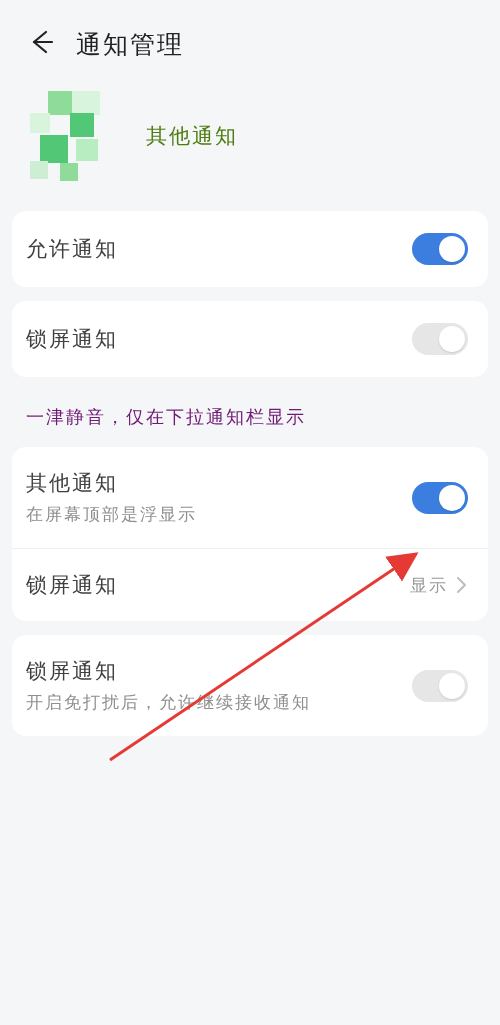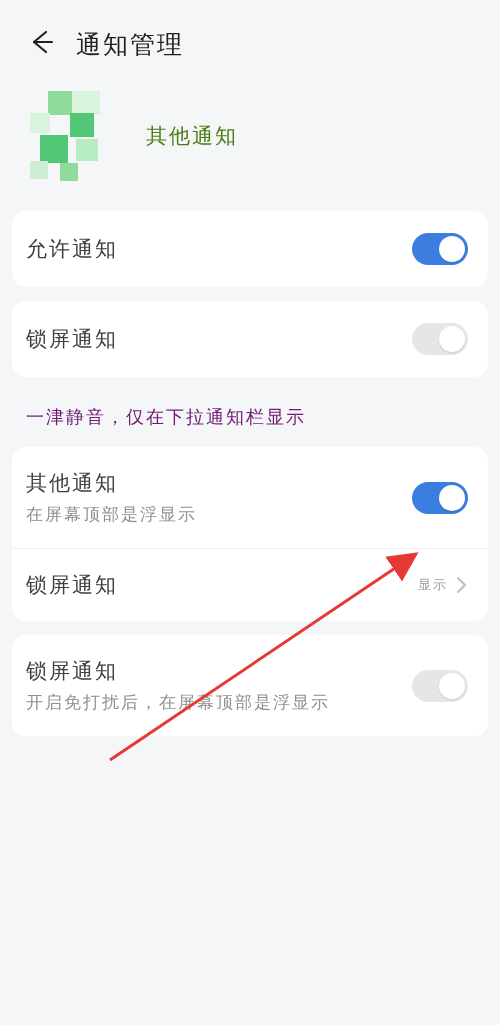--- a/index.html
+++ b/index.html
@@ -75,21 +75,21 @@
     font-size: 17px;
     color: #8f8f8f;
     letter-spacing: 2px;
   }
   .row-right {
     display: flex;
     align-items: center;
     gap: 6px;
   }
   .row-value {
-    font-size: 13px;
+    font-size: 17px;
     color: #999;
     letter-spacing: 2px;
   }
   .chevron svg { display: block; }
   .hint {
     font-size: 18px;
     color: #701a75;
     padding: 14px 16px 18px 26px;
     letter-spacing: 2px;
   }
@@ -194,21 +194,21 @@
           </svg>
       </span>
     </div>
   </div>
 </div>
 
 <div class="card">
   <div class="row">
     <div class="row-left">
       <div class="row-label">锁屏通知</div>
-      <div class="row-sub">开启免打扰后，在屏幕顶部是浮显示</div>
+      <div class="row-sub">开启免打扰后，允许继续接收通知</div>
     </div>
     <div class="toggle off">
         <div class="knob"></div>
       </div>
   </div>
 </div>
 
 <svg class="arrow-overlay" width="500" height="1025">
   <defs>
     <marker id="ah" markerWidth="12" markerHeight="12" refX="9" refY="5" orient="auto">

